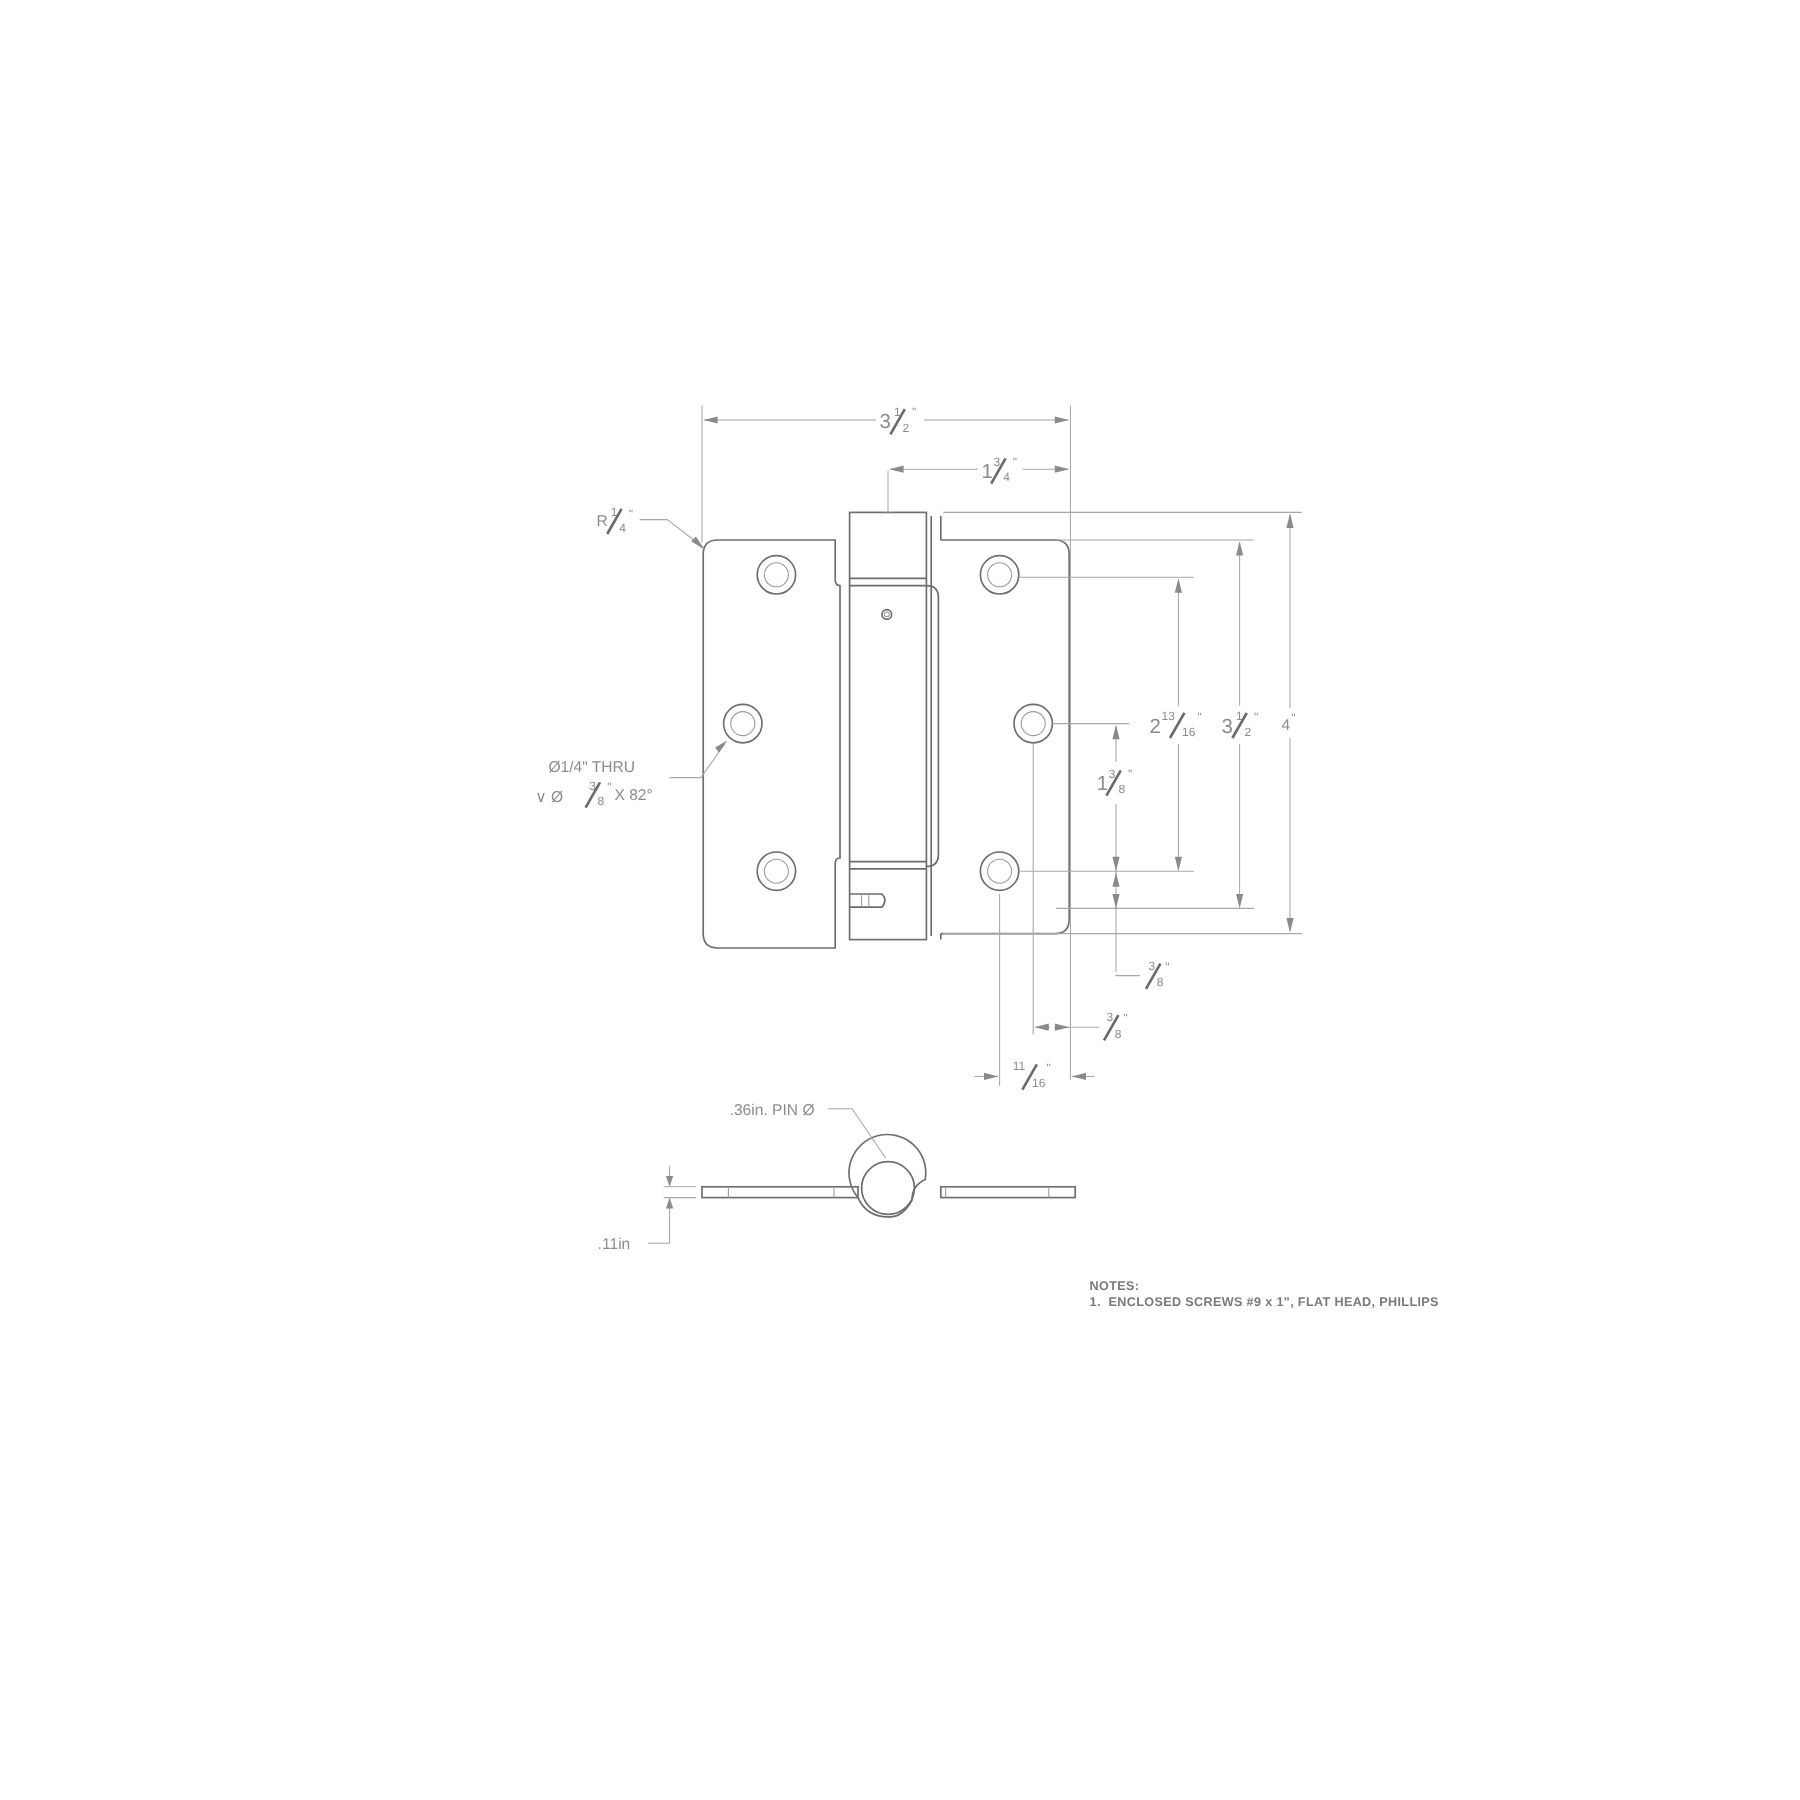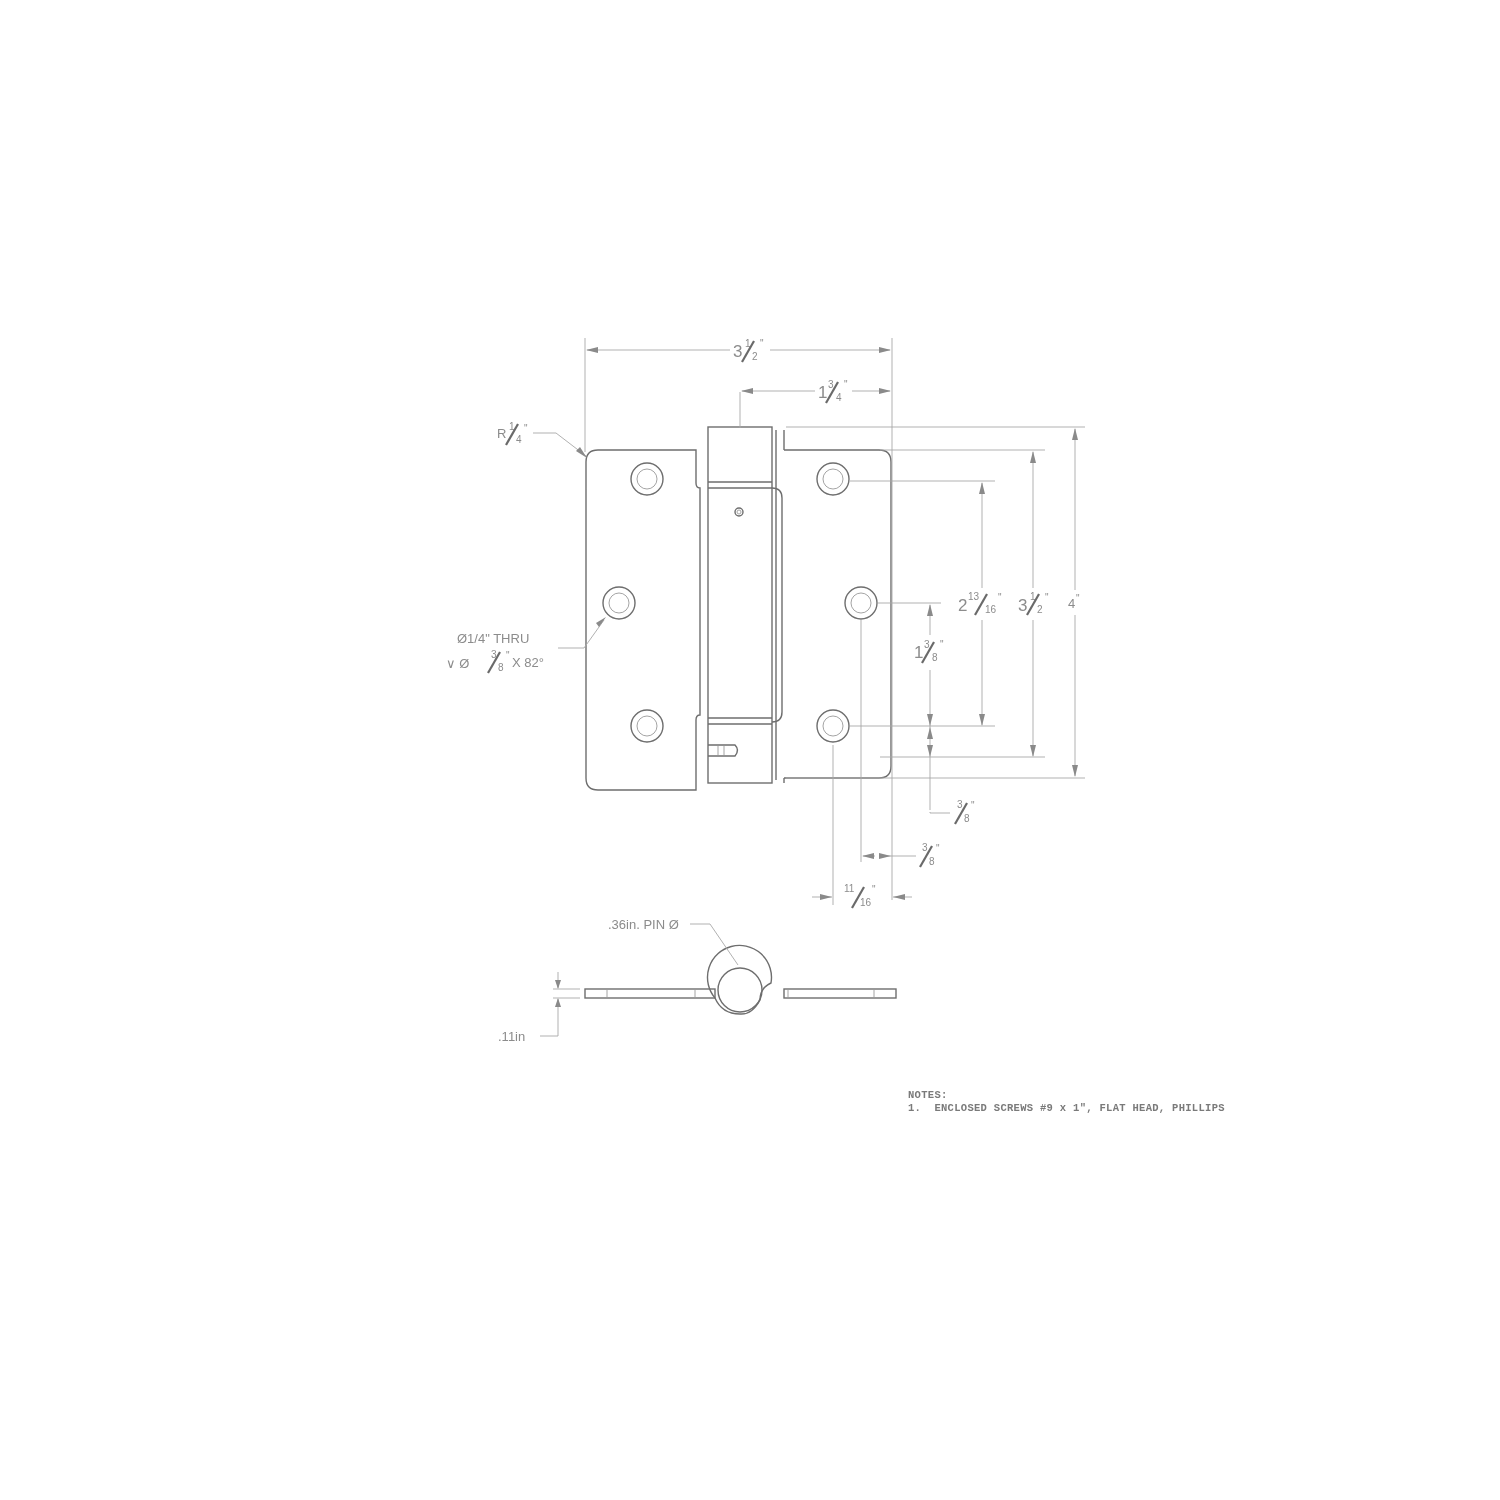--- a/index.html
+++ b/index.html
@@ -6,21 +6,21 @@
     body { width: 1500px; height: 1500px; position: relative; overflow: hidden; font-family: "Liberation Sans", sans-serif; }
     #drawing { position: absolute; left: 0; top: 0; width: 1500px; height: 1500px; }
     .part { fill: none; stroke: #6e6e6e; stroke-width: 1.4; }
     .thin { fill: none; stroke: #9a9a9a; stroke-width: 0.9; }
     .dim { fill: none; stroke: #a8a8a8; stroke-width: 0.9; }
     .arrow { fill: #8a8a8a; stroke: none; }
     .dimtext { font-family: "Liberation Sans", sans-serif; fill: #8c8c8c; font-size: 13px; }
     .fracbig { font-size: 17px; }
     .fracsmall { font-size: 10px; }
     .slash { stroke: #6a6a6a; stroke-width: 2.2; }
-    .notes { position: absolute; left: 908px; top: 1089px; color: #7a7a7a; font-family: Liberation Mono, monospace; font-size: 10.5px; font-weight: bold; line-height: 13px; letter-spacing: 0.3px; }
+    .notes { position: absolute; left: 908px; top: 1066px; color: #7a7a7a; font-family: Liberation Sans, sans-serif; font-size: 10.5px; font-weight: bold; line-height: 13px; letter-spacing: 0.3px; }
     .notes div { white-space: pre; }
   </style>
 </head>
 <body>
 
 <svg id="drawing" viewBox="0 0 1500 1500" xmlns="http://www.w3.org/2000/svg">
 
   <g>
 
     <path class="part" d="M 696 450 L 598 450 Q 586 450 586 462 L 586 778 Q 586 790 598 790 L 696 790 L 696 720 Q 696 715 700 715 L 700 488 Q 696 488 696 483 Z"></path>

